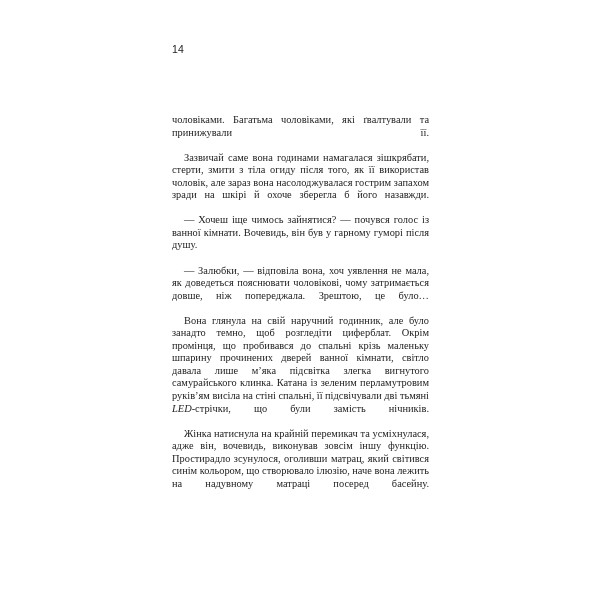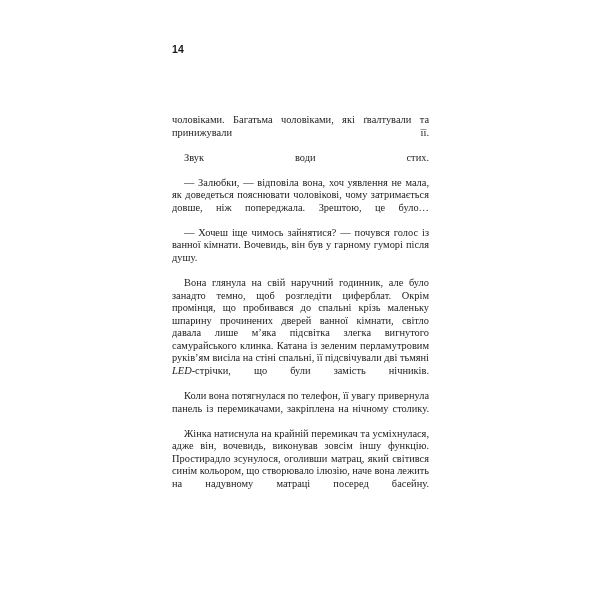--- a/index.html
+++ b/index.html
@@ -20,21 +20,21 @@
     height: 600px;
     background: #ffffff;
     box-sizing: border-box;
   }
 
   .page-number {
     position: absolute;
     left: 172px;
     top: 44px;
     font-family: "Liberation Sans", "DejaVu Sans", sans-serif;
-    font-weight: bold;
+    font-weight: normal;
     font-size: 10.5px;
     line-height: 1;
     color: #1b1b1b;
     letter-spacing: 0.2px;
   }
 
   .text-block {
     position: absolute;
     left: 172px;
     top: 82px;
@@ -75,28 +75,27 @@
 
 <div class="page">
 
   <div class="page-number">14</div>
 
   <div class="text-block">
 
     <p class="para no-indent">чоловіками. Багатьма чоловіками, які ґвалтували та принижували її.</p>
 
 
+    <p class="para">Зазвичай саме вона годинами намагалася зішкрябати, стерти, змити з тіла огиду після того, як її використав чоловік, але зараз вона насолоджувалася гострим запахом зради на шкірі й охоче зберегла б його назавжди.</p>
 
-    <p class="para">Звук води стих.</p>
+
+    <p class="para">— Хочеш іще чимось зайнятися? — почувся голос із ванної кімнати. Вочевидь, він був у гарному гуморі після душу.</p>
 
     <p class="para">— Залюбки, — відповіла вона, хоч уявлення не мала, як доведеться пояснювати чоловікові, чому затримається довше, ніж попереджала. Зрештою, це було…</p>
 
-    <p class="para">— Хочеш іще чимось зайнятися? — почувся голос із ванної кімнати. Вочевидь, він був у гарному гуморі після душу.</p>
-
     <p class="para"><span>Вона глянула на свій наручний годинник, але було занадто темно, щоб розгледіти циферблат. Окрім промінця, що пробивався до спальні крізь маленьку шпарину прочинених дверей ванної кімнати, світло давала лише м’яка підсвітка злегка вигнутого самурайського клинка. Катана із зеленим перламутровим руків’ям висіла на стіні спальні, її підсвічували дві тьмяні </span><em>LED</em><span>-стрічки, що були замість нічників.</span></p>
 
-    <p class="para">Коли вона потягнулася по телефон, її увагу привернула панель із перемикачами, закріплена на нічному столику.</p>
 
 
     <p class="para">Жінка натиснула на крайній перемикач та усміхнулася, адже він, вочевидь, виконував зовсім іншу функцію. Простирадло зсунулося, оголивши матрац, який світився синім кольором, що створювало ілюзію, наче вона лежить на надувному матраці посеред басейну.</p>
 
   </div>
 </div>
 
 </body></html>

